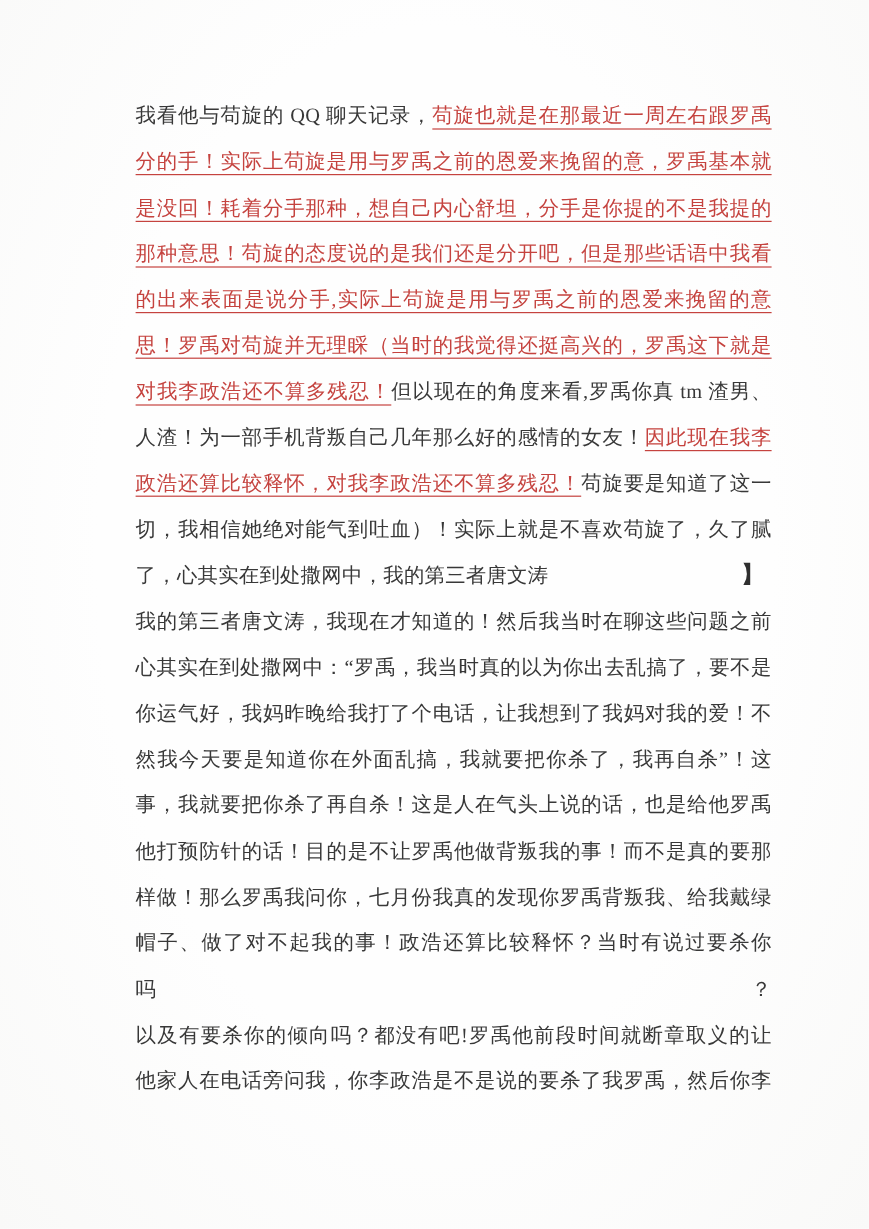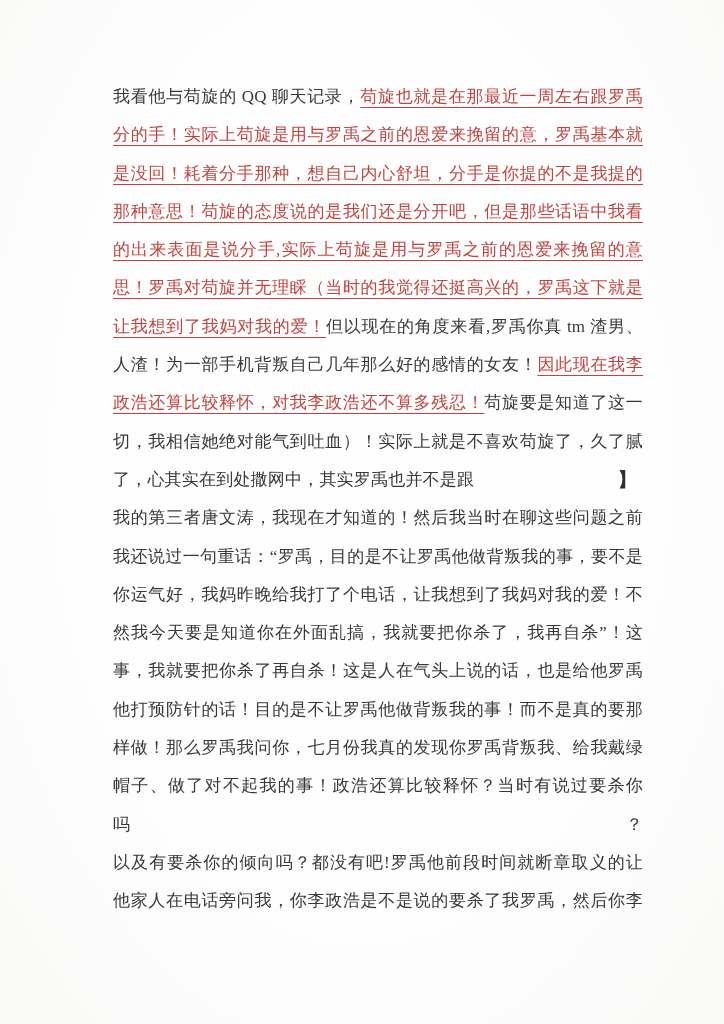--- a/index.html
+++ b/index.html
@@ -62,27 +62,27 @@
 <body>
 
 <div class="doc-page">
   <div class="doc-text">
       <div class="line"><span class="run normal">我看他与苟旋的 QQ 聊天记录，</span><span class="run red">苟旋也就是在那最近一周左右跟罗禹</span></div>
       <div class="line"><span class="run red">分的手！实际上苟旋是用与罗禹之前的恩爱来挽留的意，罗禹基本就</span></div>
       <div class="line"><span class="run red">是没回！耗着分手那种，想自己内心舒坦，分手是你提的不是我提的</span></div>
       <div class="line"><span class="run red">那种意思！苟旋的态度说的是我们还是分开吧，但是那些话语中我看</span></div>
       <div class="line"><span class="run red">的出来表面是说分手,实际上苟旋是用与罗禹之前的恩爱来挽留的意</span></div>
       <div class="line"><span class="run red">思！罗禹对苟旋并无理睬（当时的我觉得还挺高兴的，罗禹这下就是</span></div>
-      <div class="line"><span class="run red">让我想到了我妈对我的爱！</span><span class="run normal">但以现在的角度来看,罗禹你真 tm 渣男、</span></div>
+      <div class="line"><span class="run red">对我李政浩还不算多残忍！</span><span class="run normal">但以现在的角度来看,罗禹你真 tm 渣男、</span></div>
       <div class="line"><span class="run normal">人渣！为一部手机背叛自己几年那么好的感情的女友！</span><span class="run red">因此现在我李</span></div>
       <div class="line"><span class="run red">政浩还算比较释怀，对我李政浩还不算多残忍！</span><span class="run normal">苟旋要是知道了这一</span></div>
       <div class="line"><span class="run normal">切，我相信她绝对能气到吐血）！实际上就是不喜欢苟旋了，久了腻</span></div>
-      <div class="line has-bracket"><span class="run normal">了，心其实在到处撒网中，其实罗禹也并不是跟</span><span class="run bracket">】</span></div>
+      <div class="line has-bracket"><span class="run normal">了，心其实在到处撒网中，我的第三者唐文涛</span><span class="run bracket">】</span></div>
       <div class="line"><span class="run normal">我的第三者唐文涛，我现在才知道的！然后我当时在聊这些问题之前</span></div>
-      <div class="line"><span class="run normal">我还说过一句重话：“罗禹，目的是不让罗禹他做背叛我的事，要不是</span></div>
+      <div class="line"><span class="run normal">心其实在到处撒网中：“罗禹，我当时真的以为你出去乱搞了，要不是</span></div>
       <div class="line"><span class="run normal">你运气好，我妈昨晚给我打了个电话，让我想到了我妈对我的爱！不</span></div>
       <div class="line"><span class="run normal">然我今天要是知道你在外面乱搞，我就要把你杀了，我再自杀”！这</span></div>
       <div class="line"><span class="run normal">事，我就要把你杀了再自杀！这是人在气头上说的话，也是给他罗禹</span></div>
       <div class="line"><span class="run normal">他打预防针的话！目的是不让罗禹他做背叛我的事！而不是真的要那</span></div>
       <div class="line"><span class="run normal">样做！那么罗禹我问你，七月份我真的发现你罗禹背叛我、给我戴绿</span></div>
       <div class="line"><span class="run normal">帽子、做了对不起我的事！政浩还算比较释怀？当时有说过要杀你吗？</span></div>
       <div class="line"><span class="run normal">以及有要杀你的倾向吗？都没有吧!罗禹他前段时间就断章取义的让</span></div>
       <div class="line"><span class="run normal">他家人在电话旁问我，你李政浩是不是说的要杀了我罗禹，然后你李</span></div>
     </div>
 </div>

